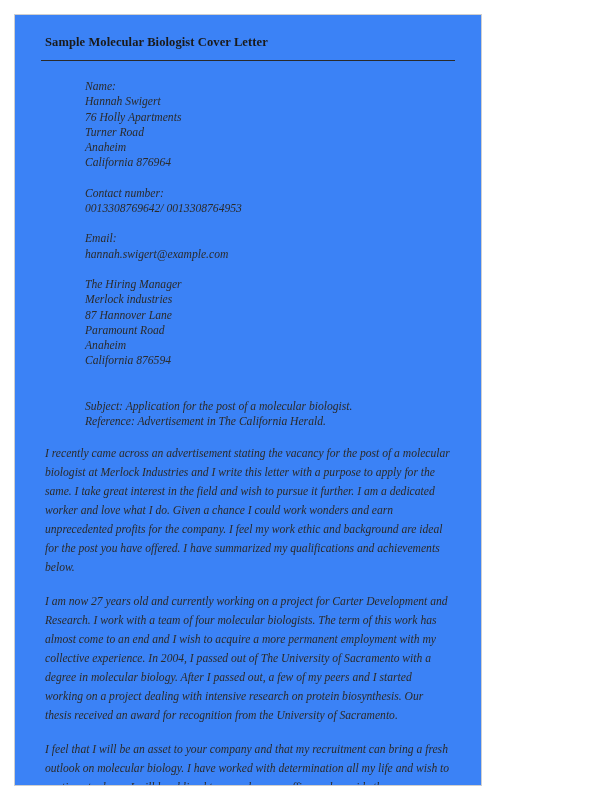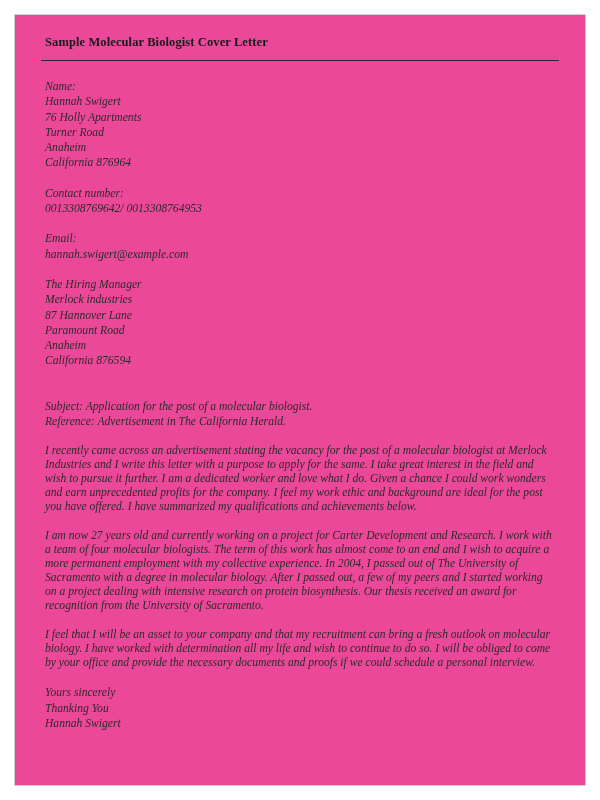--- a/index.html
+++ b/index.html
@@ -18,23 +18,23 @@
     width: 600px;
     height: 800px;
     background: #ffffff;
     box-sizing: border-box;
     padding: 0;
   }
   .sheet {
     position: absolute;
     left: 14px;
     top: 14px;
-    width: 572px;
+    width: 468px;
     height: 772px;
-    background: #ec4899;
+    background: #3b82f6;
     border: 1px solid #cfcfcf;
     box-sizing: border-box;
     padding: 16px 26px 10px 26px;
     overflow: hidden;
   }
   .doc-title {
     font-family: "Liberation Serif", serif;
     font-weight: bold;
     font-size: 12.5px;
     color: #1a1a1a;
@@ -54,27 +54,28 @@
   .blk {
     font-family: "Liberation Serif", serif;
     font-style: italic;
     font-size: 11.6px;
     line-height: 15.3px;
     color: #2b2b2b;
   }
   .blk .ln {
     display: block;
     white-space: pre-wrap;
+    margin-left: 40px;
   }
   .gap-md { height: 15px; }
   .para {
     font-family: "Liberation Serif", serif;
     font-style: italic;
     font-size: 11.6px;
-    line-height: 14px;
+    line-height: 19px;
     color: #2b2b2b;
     text-align: left;
     white-space: pre-wrap;
   }
 </style>
 </head>
 <body>
 
 <div class="page">
   <div class="sheet">

